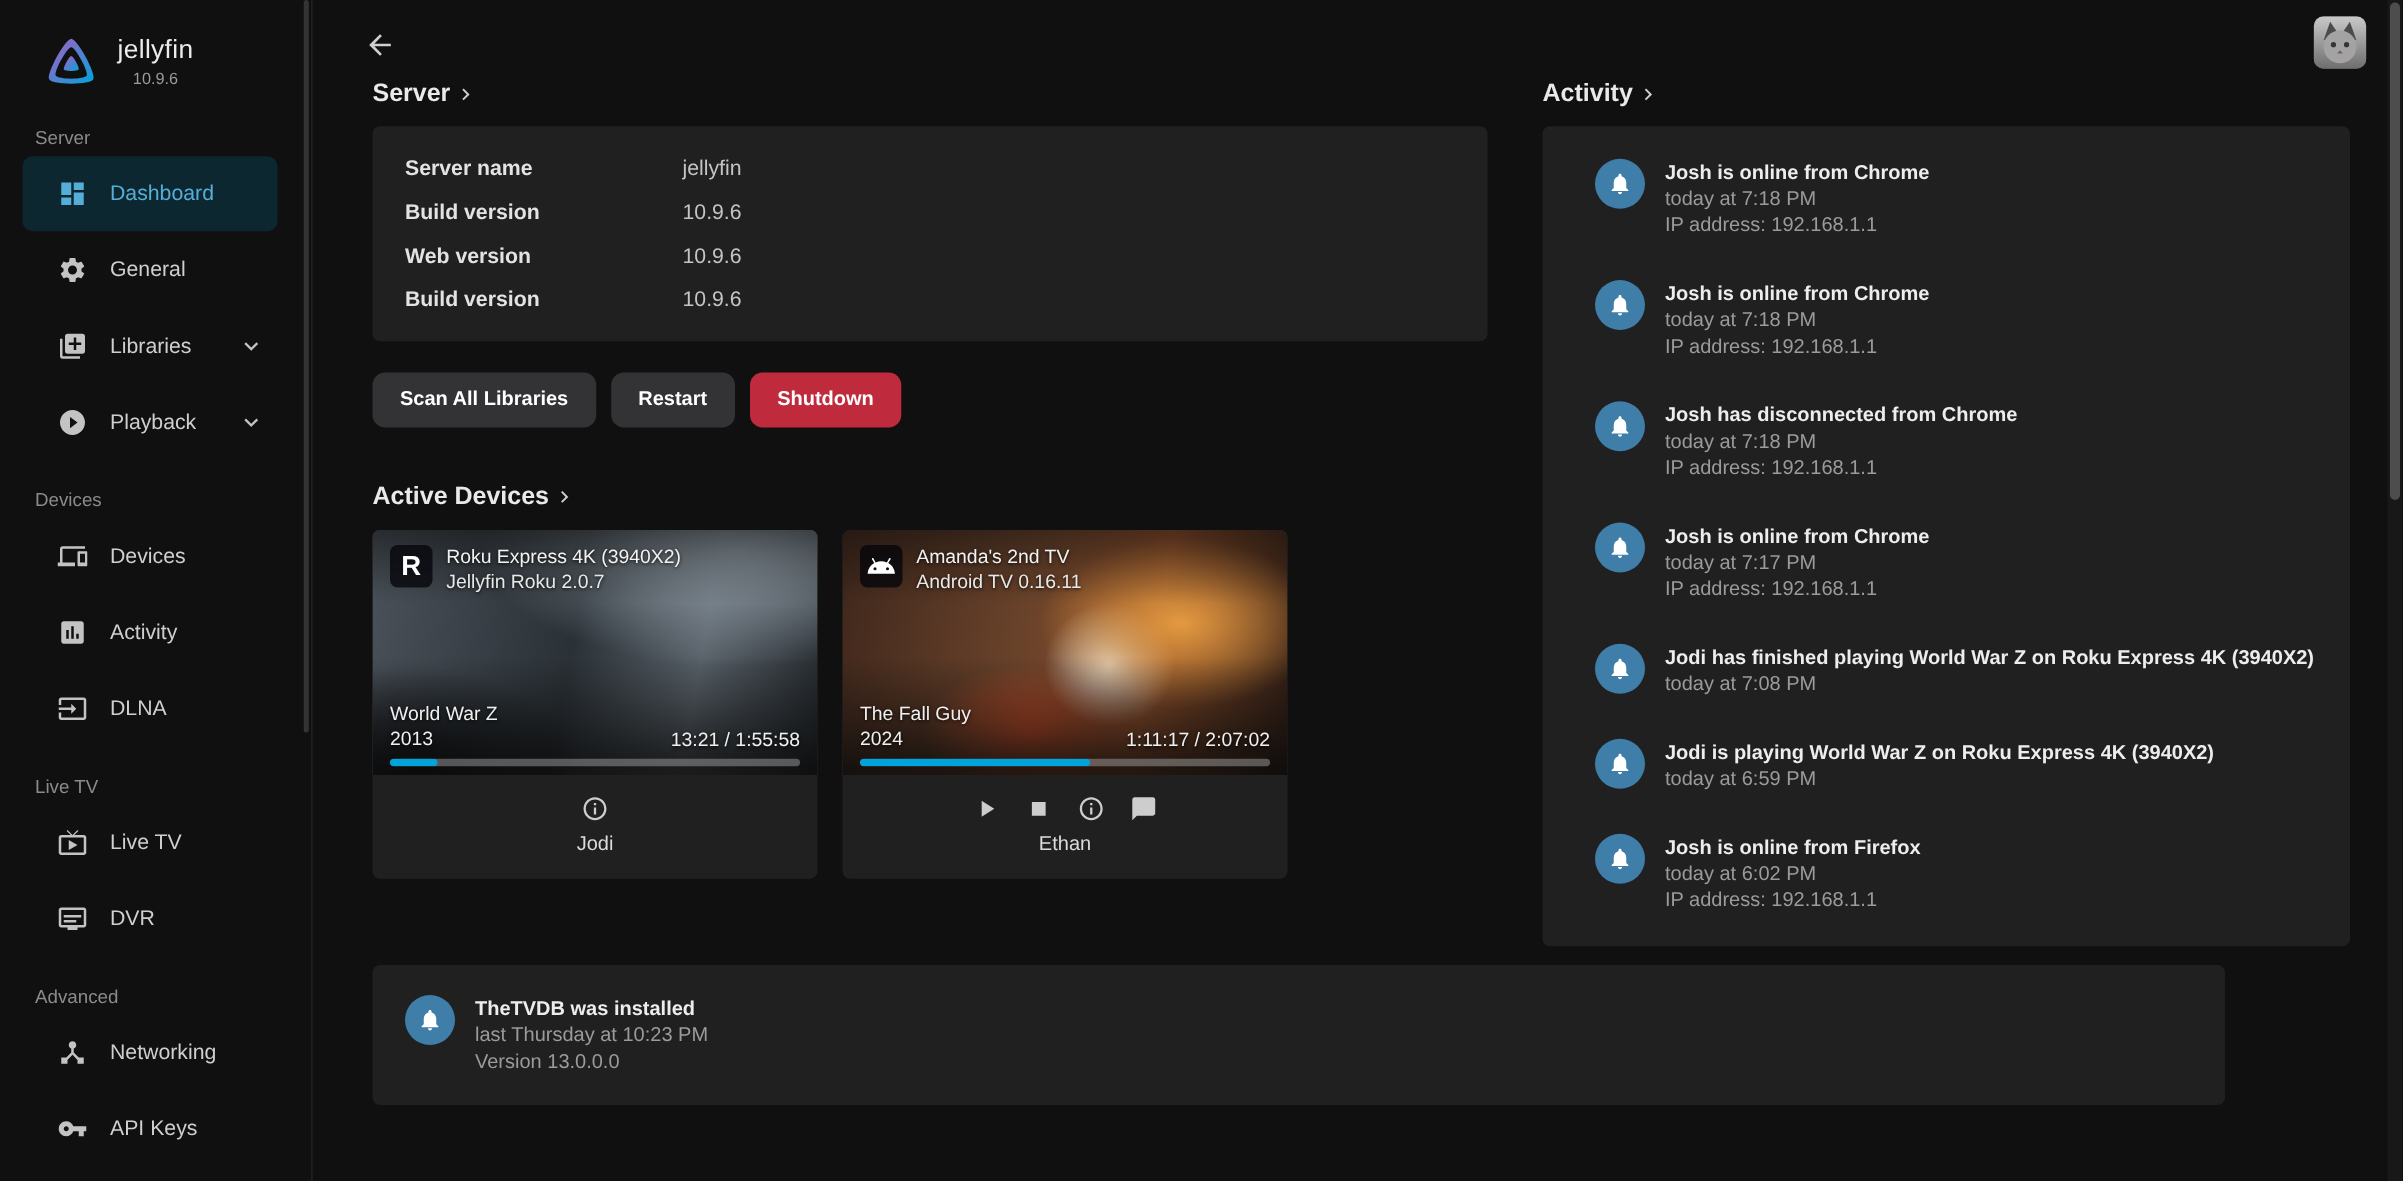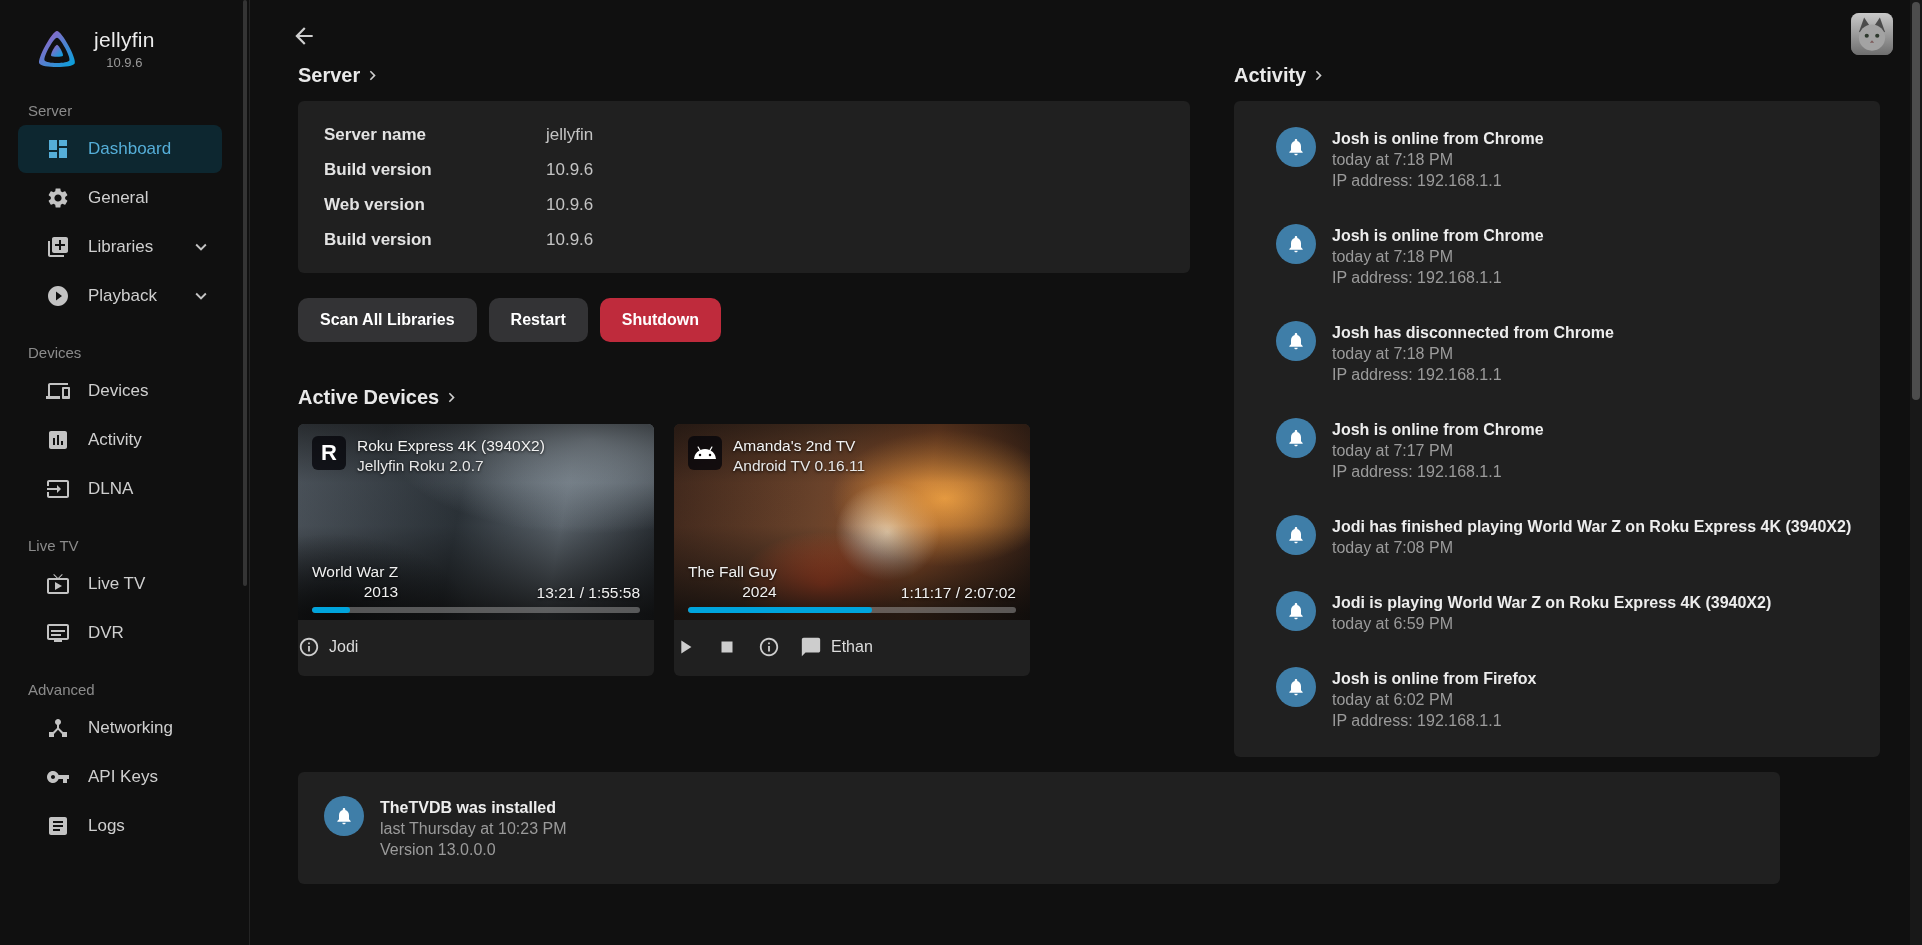--- a/index.html
+++ b/index.html
@@ -21,21 +21,21 @@
   }
   .sb-scroll { position:absolute; top:0; right:1px; width:6px; height:100%; }
   .sb-scroll .thumb { position:absolute; top:0; left:1px; width:4px; height:62%; background:#343434; border-radius:2px; }
   .sb-head { display:flex; align-items:center; gap:14px; padding:26px 0 6px 34px; }
   .sb-logo { width:46px; height:46px; display:block; }
   .sb-title { font-size:21px; color:#ececec; letter-spacing:.3px; }
   .sb-version { font-size:13px; color:#9a9a9a; text-align:center; margin-top:3px; }
   .sb-section { margin:24px 0 6px 28px; font-size:15px; color:#8b8b8b; }
   .nav-item {
     display:flex; align-items:center; gap:18px;
-    height:48px; margin:1px 27px 1px 18px; padding:0 10px 0 28px;
+    height:60px; margin:1px 27px 1px 18px; padding:0 10px 0 28px;
     border-radius:8px; color:#cfcfcf; font-size:17px; cursor:pointer;
   }
   .nav-item .ic { color:#c3c3c3; }
   .nav-item.active { background:rgba(0,164,220,.16); color:#55aed8; }
   .nav-item.active .ic { color:#55aed8; }
   .nav-item .chev-exp { margin-left:auto; color:#a9a9a9; }
   .nav-item .chev-exp .ic { width:22px; height:22px; }
 
   
   .main { position:relative; flex:1; height:100%; padding:64px 42px 0 48px; overflow:hidden; }
@@ -101,24 +101,24 @@
   }
   .app-badge .ic { width:24px; height:24px; color:#fff; }
   .dev-id { text-shadow:0 1px 3px rgba(0,0,0,.85); }
   .dev-name { font-size:15.5px; color:#f2f2f2; line-height:20px; }
   .dev-client { font-size:15.5px; color:#e8e8e8; line-height:20px; }
   .dev-np {
     position:absolute; left:14px; right:14px; bottom:18px;
     display:flex; justify-content:space-between; align-items:flex-end;
     text-shadow:0 1px 3px rgba(0,0,0,.85); font-size:15.5px; color:#f0f0f0;
   }
-  .np-title, .np-year { line-height:20px;text-align:right; }
+  .np-title, .np-year { line-height:20px; }
   .prog { position:absolute; left:14px; right:14px; bottom:7px; height:6px; border-radius:3px; background:rgba(175,175,175,.45); overflow:hidden; }
   .prog-fill { height:100%; background:#00a4dc; border-radius:3px; width:0; }
-  .dev-foot { padding:16px 0 18px; display:flex; flex-direction:row; align-items:center; gap:9px; }
+  .dev-foot { padding:16px 0 18px; display:flex; flex-direction:column; align-items:center; gap:9px; }
   .dev-controls { display:flex; gap:20px; }
   .ctrl-btn { background:none; border:none; color:#cdcdcd; cursor:pointer; padding:0; }
   .ctrl-btn .ic { width:22px; height:22px; }
   .dev-user { font-size:16px; color:#dcdcdc; }
 
   
   .n-item { display:flex; gap:16px; margin-bottom:33px; }
   .n-item:last-child { margin-bottom:0; }
   .n-circle {
     width:40px; height:40px; border-radius:50%; flex:0 0 40px;

